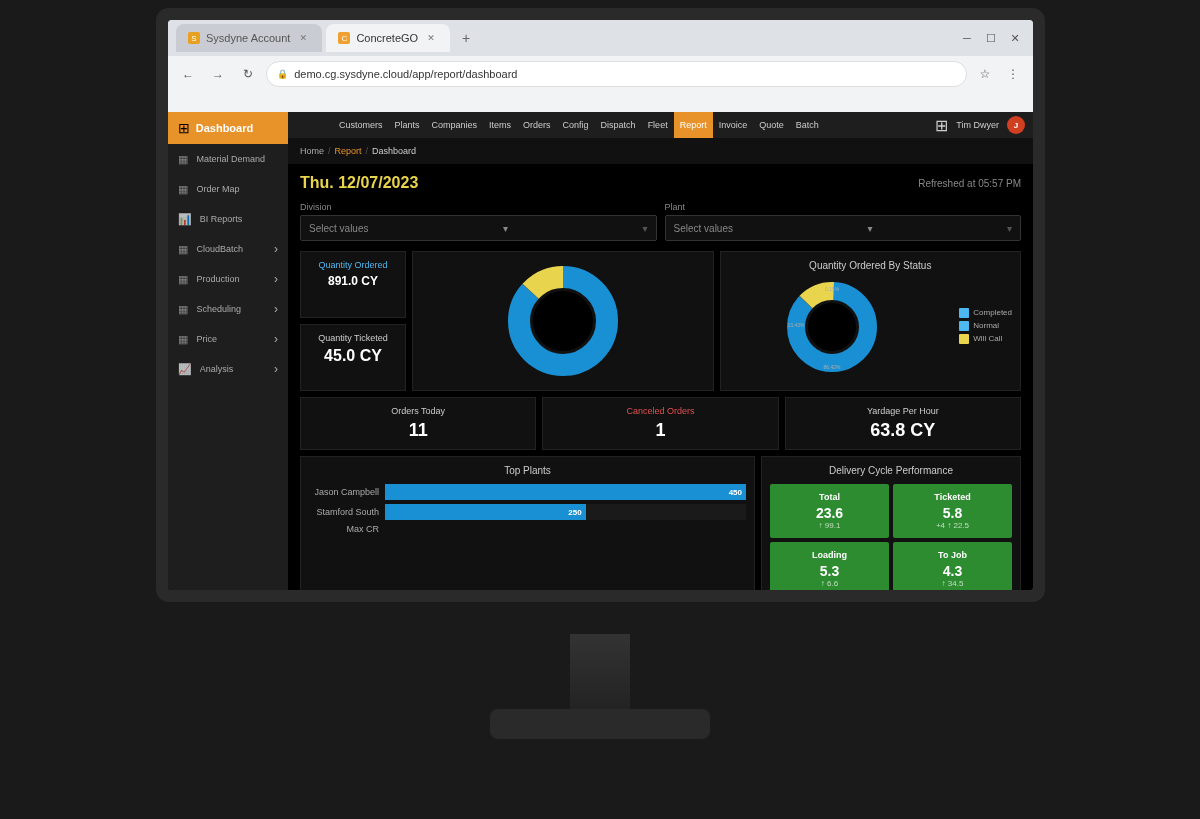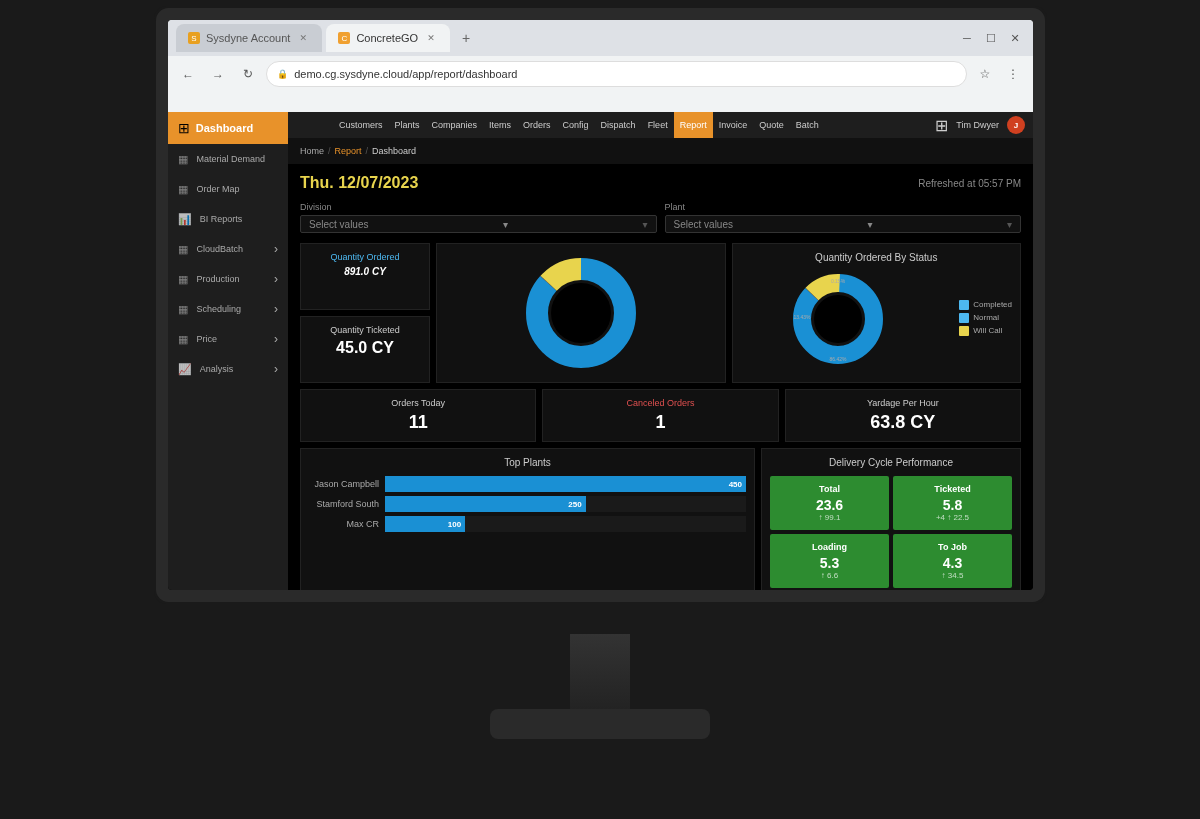--- a/index.html
+++ b/index.html
@@ -49,21 +49,21 @@
     
     .dashboard { padding: 10px 12px; }
     .dash-header { display: flex; justify-content: space-between; align-items: center; margin-bottom: 10px; }
     .dash-date { color: #e8d44d; font-size: 16px; font-weight: 600; }
     .dash-refresh { color: #888; font-size: 10px; }
 
     
     .filters-row { display: flex; gap: 8px; margin-bottom: 10px; }
     .filter-group { flex: 1; }
     .filter-label { color: #888; font-size: 9px; margin-bottom: 3px; }
-    .filter-select { background: #111; border: 1px solid #333; color: #888; font-size: 10px; padding: 4px 8px; width: 100%; border-radius: 2px; height: 18px; display: flex; align-items: center; justify-content: space-between; cursor: pointer; }
+    .filter-select { background: #111; border: 1px solid #333; color: #888; font-size: 10px; padding: 4px 8px; width: 100%; border-radius: 2px; height: 26px; display: flex; align-items: center; justify-content: space-between; cursor: pointer; }
     .filter-select::after { content: '▾'; color: #555; }
 
     
     .stats-top { display: flex; gap: 6px; margin-bottom: 6px; }
     .stat-card { background: #111; border: 1px solid #222; padding: 8px; flex: 1; }
     .stat-label { color: #4db8f0; font-size: 9px; margin-bottom: 4px; text-align: center; }
     .stat-label.white { color: #ccc; }
     .stat-label.red { color: #e05050; }
     .stat-label.green { color: #50d050; }
     .stat-value { color: white; font-size: 18px; font-weight: 600; text-align: center; }
@@ -238,24 +238,24 @@
               <div class="filter-label">Plant</div>
               <div class="filter-select">
                 <span>Select values</span>
                 <span>▾</span>
               </div>
             </div>
           </div>
 
           <div class="stats-top">
 
-            <div style="display:flex; flex-direction:column; gap:6px; width:130px;">
+            <div style="display:flex; flex-direction:column; gap:6px; width:106px;">
               <div class="stat-card">
                 <div class="stat-label">Quantity Ordered</div>
-                <div class="stat-value" style="font-size:10px;font-style:italic;">891.0 CY</div>
+                <div class="stat-value" style="font-size:12px;">891.0 CY</div>
               </div>
               <div class="stat-card">
                 <div class="stat-label white">Quantity Ticketed</div>
                 <div class="stat-value" style="font-size:16px;">45.0 CY</div>
               </div>
             </div>
 
             <div class="donut-card" style="flex:1; min-height:140px;">
               <svg viewBox="0 0 120 120" width="120" height="120">
 
@@ -335,25 +335,20 @@
                 <div class="bar-row">
                   <div class="bar-label">Stamford South</div>
                   <div class="bar-track">
                     <div class="bar-fill" style="width:55.6%;">
                       <span class="bar-value">250</span>
                     </div>
                   </div>
                 </div>
                 <div class="bar-row">
                   <div class="bar-label">Max CR</div>
-                  <div class="bar-track">
-                    <div class="bar-fill" style="width:22.2%;">
-                      <span class="bar-value">100</span>
-                    </div>
-                  </div>
                 </div>
               </div>
             </div>
 
             <div class="delivery-card">
               <div class="card-title">Delivery Cycle Performance</div>
               <div class="delivery-grid">
                 <div class="delivery-cell">
                   <div class="delivery-cell-label">Total</div>
                   <div class="delivery-cell-value">23.6</div>

